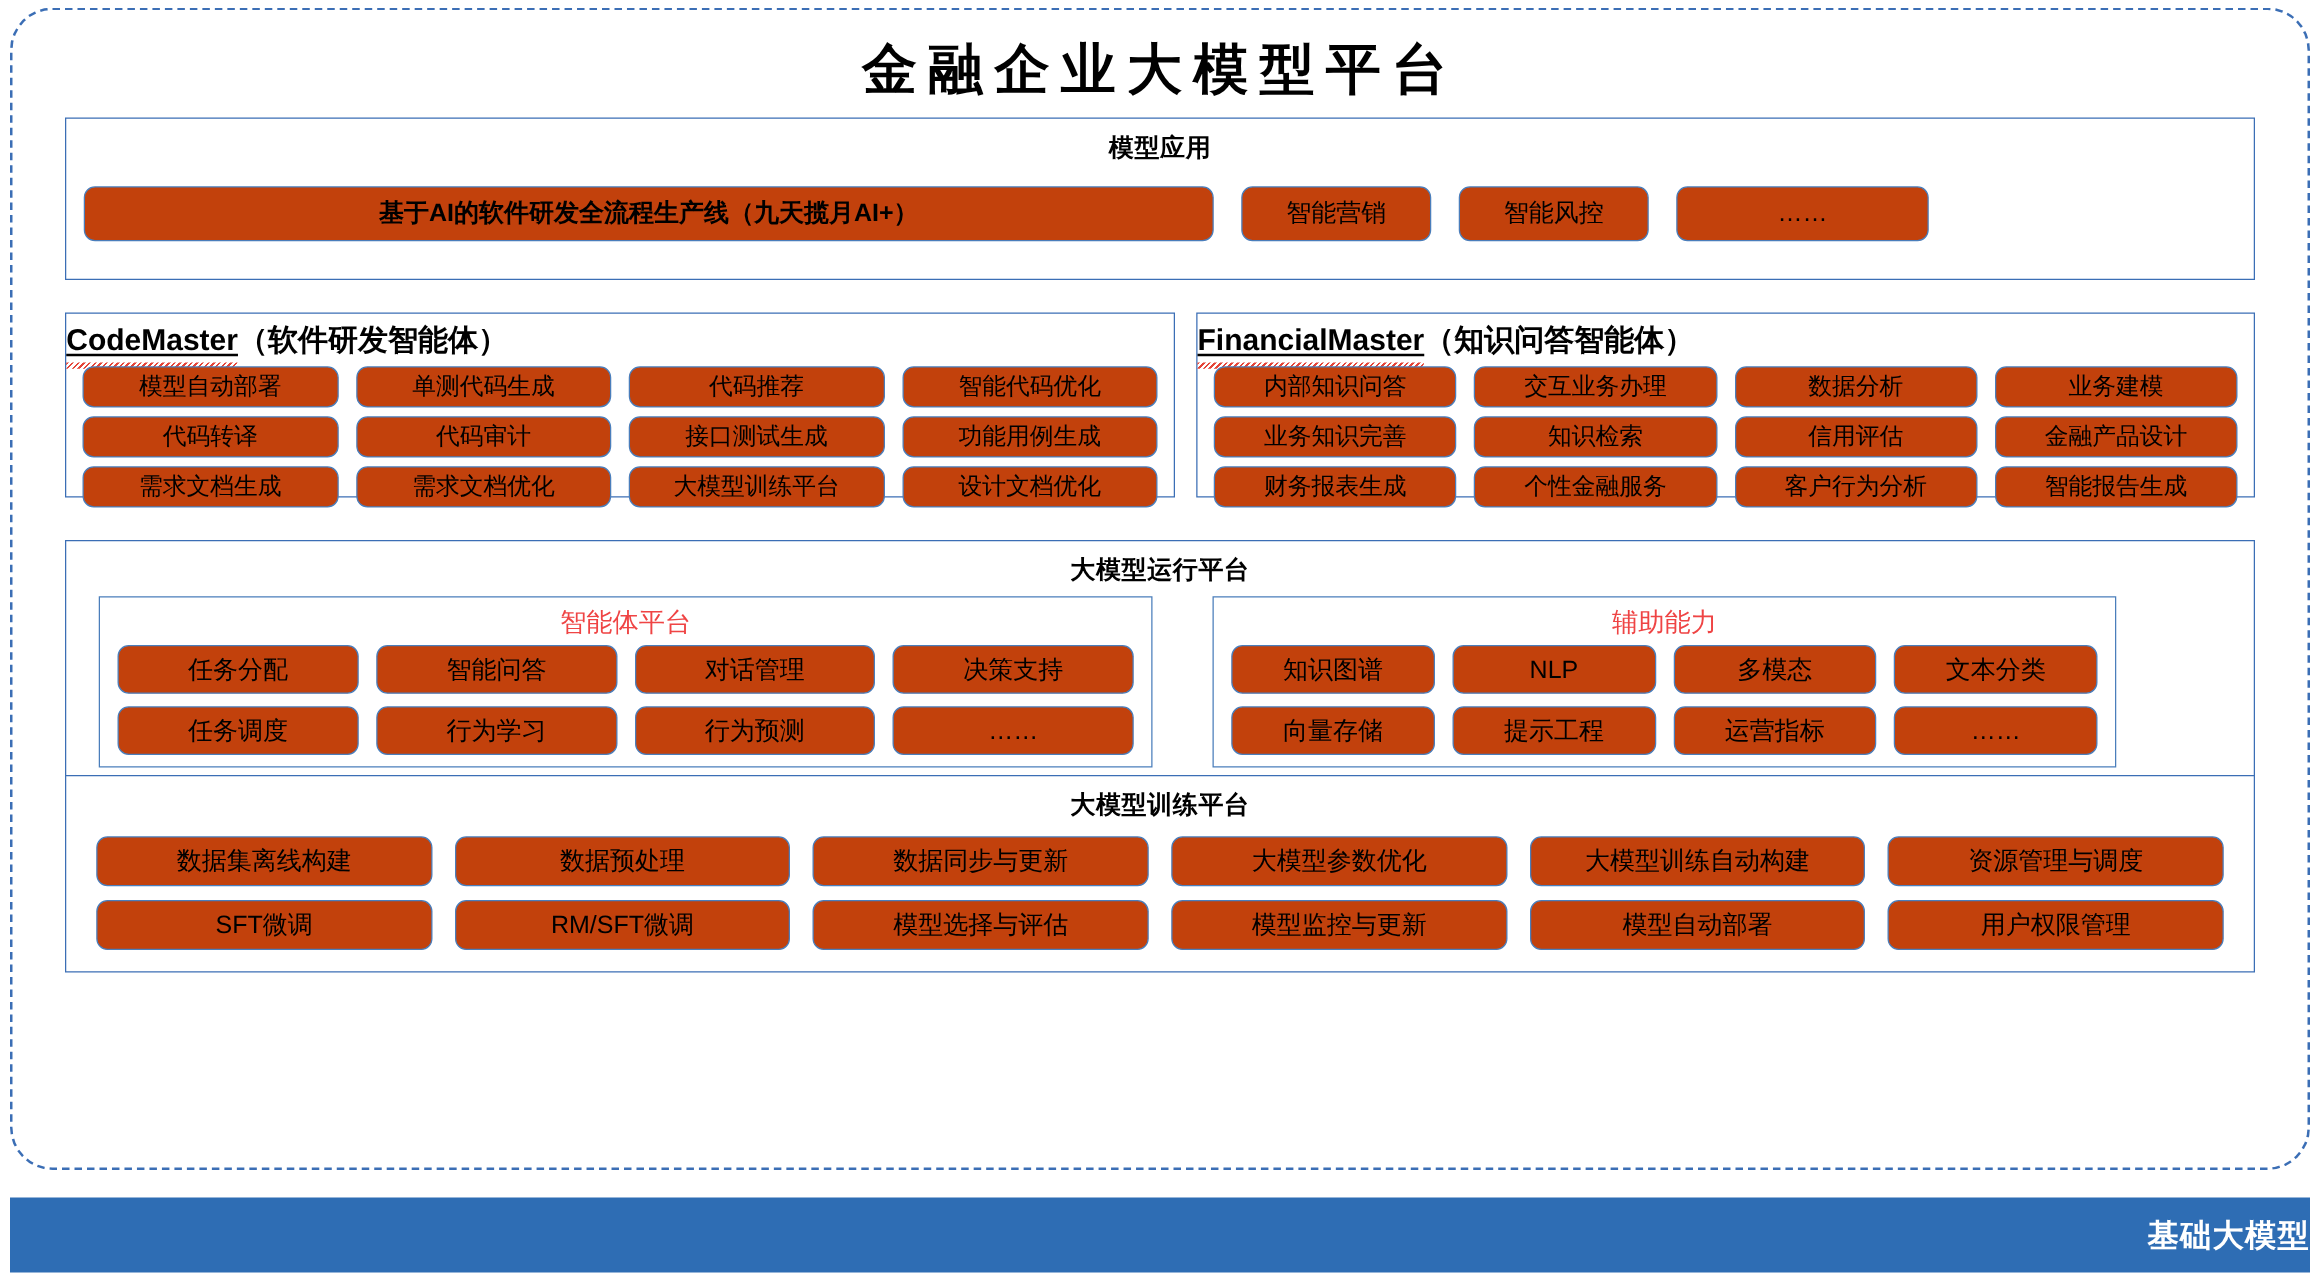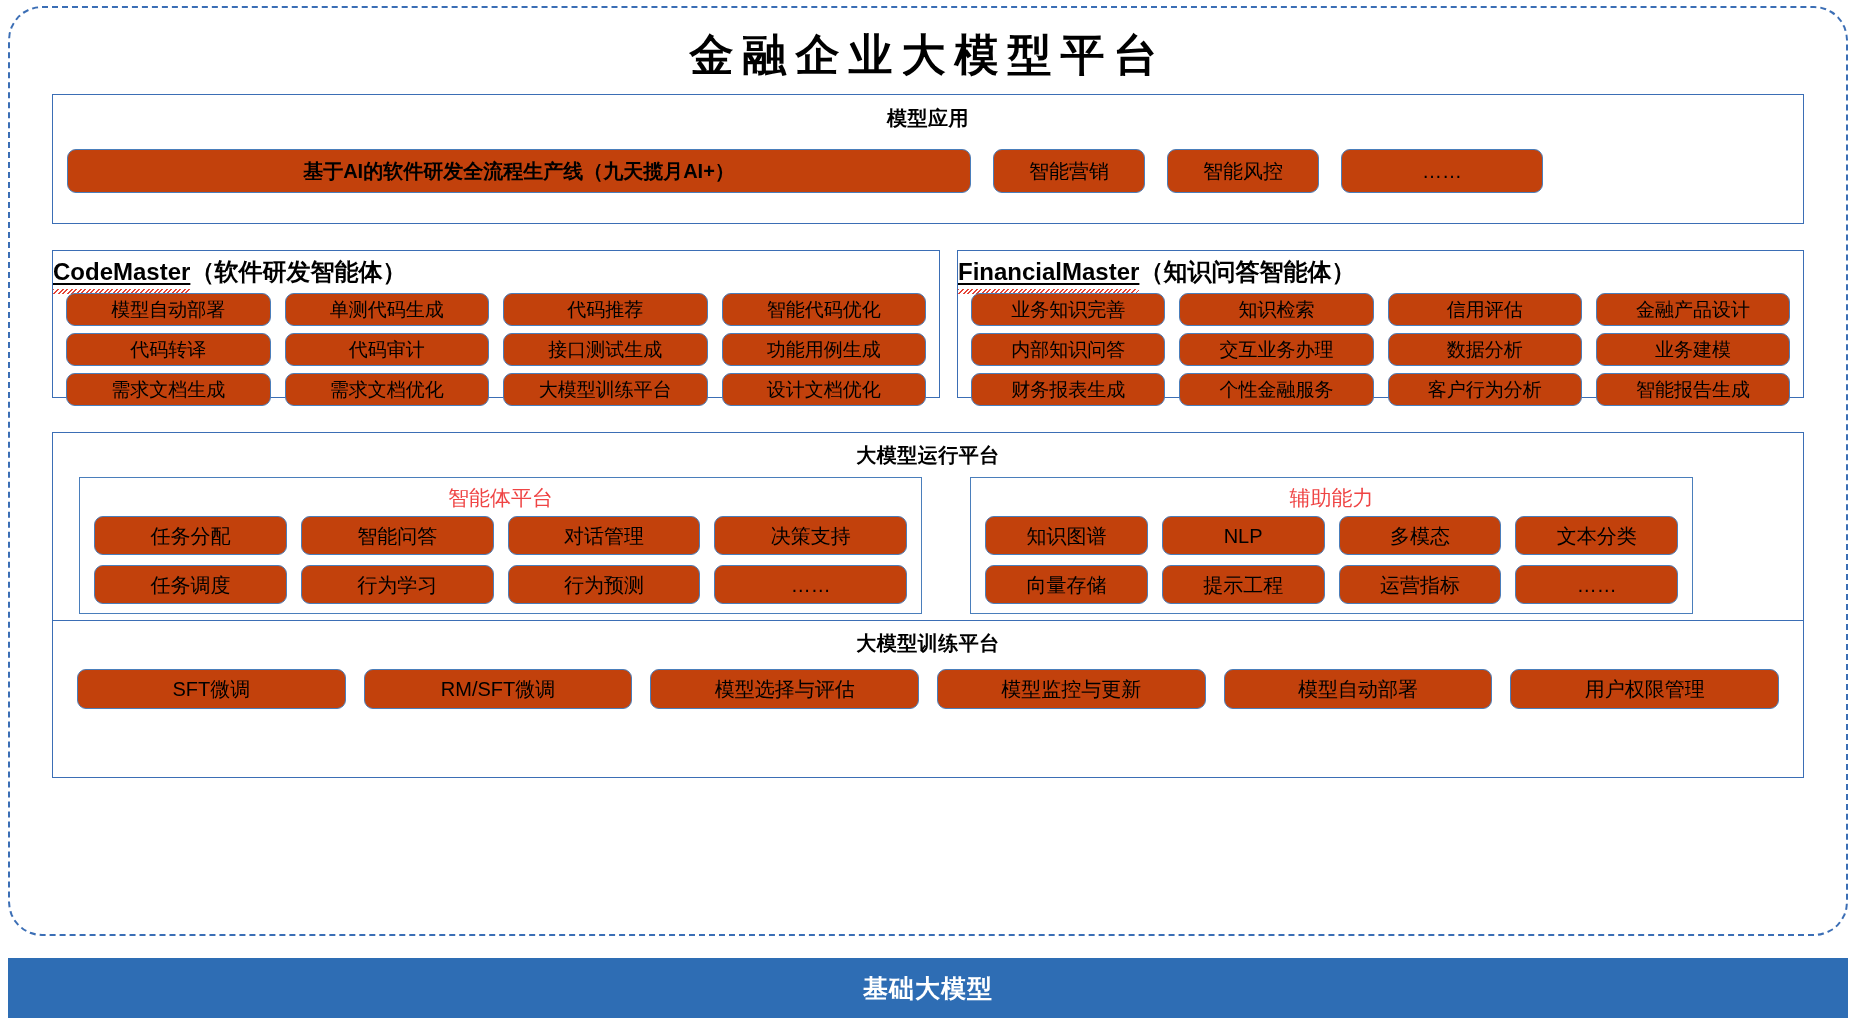--- a/index.html
+++ b/index.html
@@ -183,21 +183,21 @@
   
   #foundation-bar {
     position: absolute;
     left: 8px;
     top: 958px;
     width: 1840px;
     height: 60px;
     background: #2E6DB4;
     display: flex;
     align-items: center;
-    justify-content: center;
+    justify-content: flex-end;
     color: #ffffff;
     font-size: 25px;
     font-weight: 700;
     letter-spacing: 1px;
   }
 </style>
 </head>
 <body>
 
 <div id="outer-frame"></div>
@@ -239,30 +239,30 @@
     </div>
   </div>
 </div>
 
 <div class="panel" id="panel-financialmaster">
   <div class="agent-title">
     <span class="en">FinancialMaster</span><span>（知识问答智能体）</span>
   </div>
   <div class="agent-grid">
     <div class="chip-row">
+      <div class="chip">内部知识问答</div>
+      <div class="chip">交互业务办理</div>
+      <div class="chip">数据分析</div>
+      <div class="chip">业务建模</div>
+    </div>
+    <div class="chip-row">
       <div class="chip">业务知识完善</div>
       <div class="chip">知识检索</div>
       <div class="chip">信用评估</div>
       <div class="chip">金融产品设计</div>
-    </div>
-    <div class="chip-row">
-      <div class="chip">内部知识问答</div>
-      <div class="chip">交互业务办理</div>
-      <div class="chip">数据分析</div>
-      <div class="chip">业务建模</div>
     </div>
     <div class="chip-row">
       <div class="chip">财务报表生成</div>
       <div class="chip">个性金融服务</div>
       <div class="chip">客户行为分析</div>
       <div class="chip">智能报告生成</div>
     </div>
   </div>
 </div>
 
@@ -303,20 +303,28 @@
         <div class="chip">……</div>
       </div>
     </div>
   </div>
 </div>
 
 <div class="panel" id="panel-training">
   <div class="panel-title" id="training-title">大模型训练平台</div>
   <div class="training-grid">
     <div class="chip-row">
+      <div class="chip">数据集离线构建</div>
+      <div class="chip">数据预处理</div>
+      <div class="chip">数据同步与更新</div>
+      <div class="chip">大模型参数优化</div>
+      <div class="chip">大模型训练自动构建</div>
+      <div class="chip">资源管理与调度</div>
+    </div>
+    <div class="chip-row">
       <div class="chip">SFT微调</div>
       <div class="chip">RM/SFT微调</div>
       <div class="chip">模型选择与评估</div>
       <div class="chip">模型监控与更新</div>
       <div class="chip">模型自动部署</div>
       <div class="chip">用户权限管理</div>
     </div>
   </div>
 </div>
 

